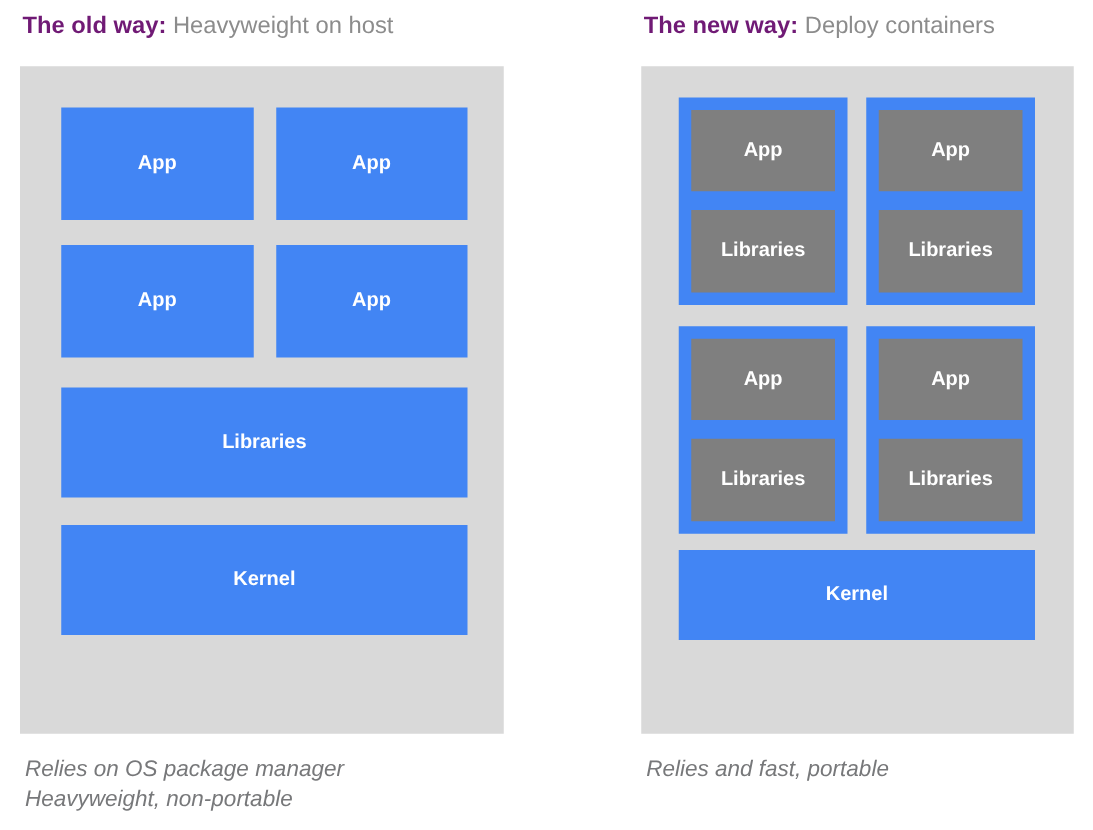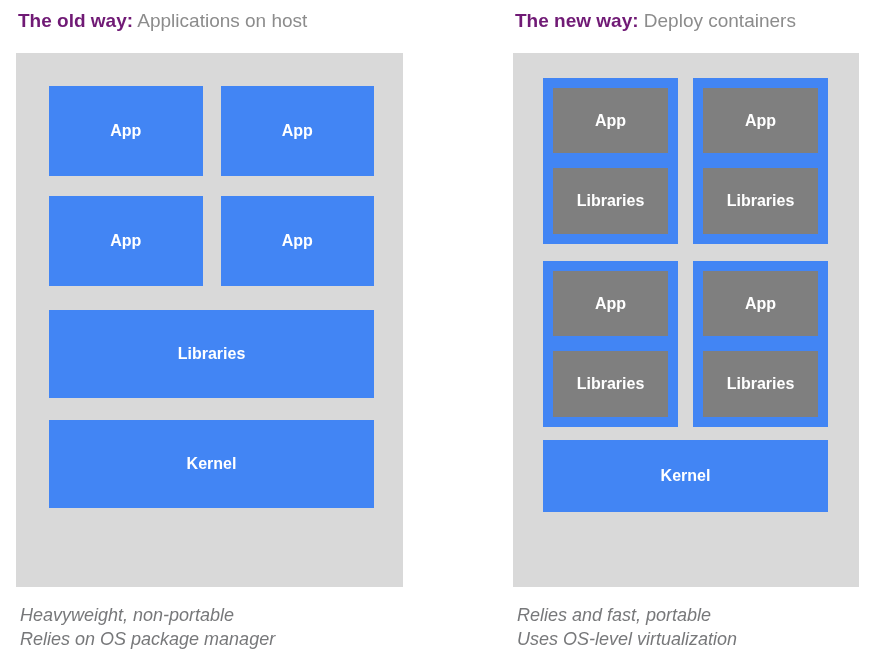--- a/index.html
+++ b/index.html
@@ -87,37 +87,37 @@
   .caption span { display: block; }
 </style>
 </head>
 <body>
 
 <div class="page">
 
   <section class="col col-old">
     <h2 class="title">
       <strong>The old way:</strong>
-      <span>Applications on host</span>
+      <span>Heavyweight on host</span>
     </h2>
 
     <div class="panel old-panel">
       <div class="app-grid">
         <div class="box app-box">App</div>
         <div class="box app-box">App</div>
         <div class="box app-box">App</div>
         <div class="box app-box">App</div>
       </div>
       <div class="box libraries-old">Libraries</div>
       <div class="box kernel-old">Kernel</div>
     </div>
 
     <p class="caption">
+      <span>Relies on OS package manager</span>
       <span>Heavyweight, non-portable</span>
-      <span>Relies on OS package manager</span>
     </p>
   </section>
 
   <section class="col col-new">
     <h2 class="title">
       <strong>The new way:</strong>
       <span>Deploy containers</span>
     </h2>
 
     <div class="panel new-panel">
@@ -142,17 +142,16 @@
           <div class="inner">App</div>
           <div class="inner inner-libraries">Libraries</div>
         </div>
 
       </div>
       <div class="box kernel-new">Kernel</div>
     </div>
 
     <p class="caption">
       <span>Relies and fast, portable</span>
-      <span>Uses OS-level virtualization</span>
     </p>
   </section>
 
 </div>
 
 </body></html>

